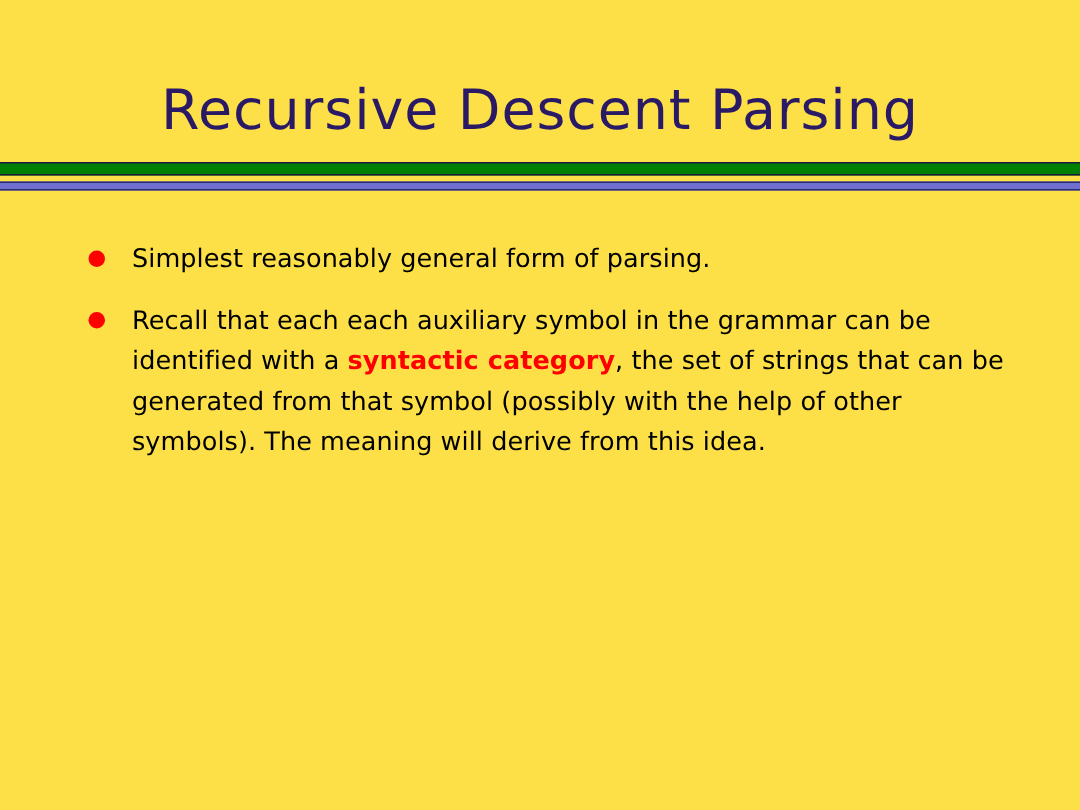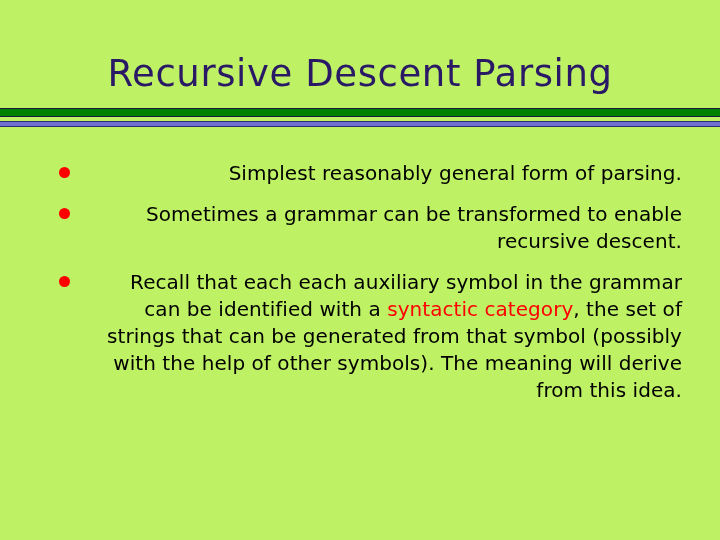--- a/index.html
+++ b/index.html
@@ -9,21 +9,21 @@
     background: #ffffff;
   }
   body {
     font-family: "DejaVu Sans", sans-serif;
   }
 
   #slide {
     position: relative;
     width: 720px;
     height: 540px;
-    background: #bef264;
+    background: #fde047;
     overflow: hidden;
   }
 
   
   .slide-title {
     position: absolute;
     left: 0;
     top: 52px;
     width: 720px;
     text-align: center;
@@ -91,30 +91,30 @@
     top: 7px;
     width: 11px;
     height: 11px;
     border-radius: 50%;
     background: #fe0000;
   }
 
   .bullet-text {
     display: block;
     font-family: "DejaVu Sans", "Liberation Sans", sans-serif;
-    font-size: 20px;
+    font-size: 17px;
     line-height: 27px;
     color: #000000;
     letter-spacing: 0.05px;
-    text-align: right;
+    text-align: left;
   }
 
   .hl {
     color: #fe0000;
-    font-weight: normal;
+    font-weight: bold;
     margin-top: 40px;
   }
 </style>
 </head>
 <body>
 
 <div id="slide">
 
   <div class="slide-title">Recursive Descent Parsing</div>
 
@@ -124,24 +124,20 @@
   </div>
 
   <div class="body-list">
 
     <div class="bullet-row">
       <span class="bullet-marker"></span>
       <span class="bullet-text">Simplest reasonably general form of parsing.</span>
     </div>
 
 
-    <div class="bullet-row">
-      <span class="bullet-marker"></span>
-      <span class="bullet-text">Sometimes a grammar can be transformed to enable recursive descent.</span>
-    </div>
 
     <div class="bullet-row">
       <span class="bullet-marker"></span>
       <span class="bullet-text"><span>Recall that each each auxiliary symbol in the grammar can be identified with a </span><span class="hl">syntactic category</span><span>, the set of strings that can be generated from that symbol (possibly with the help of other symbols). The meaning will derive from this idea.</span></span>
     </div>
 
   </div>
 
 </div>
 

